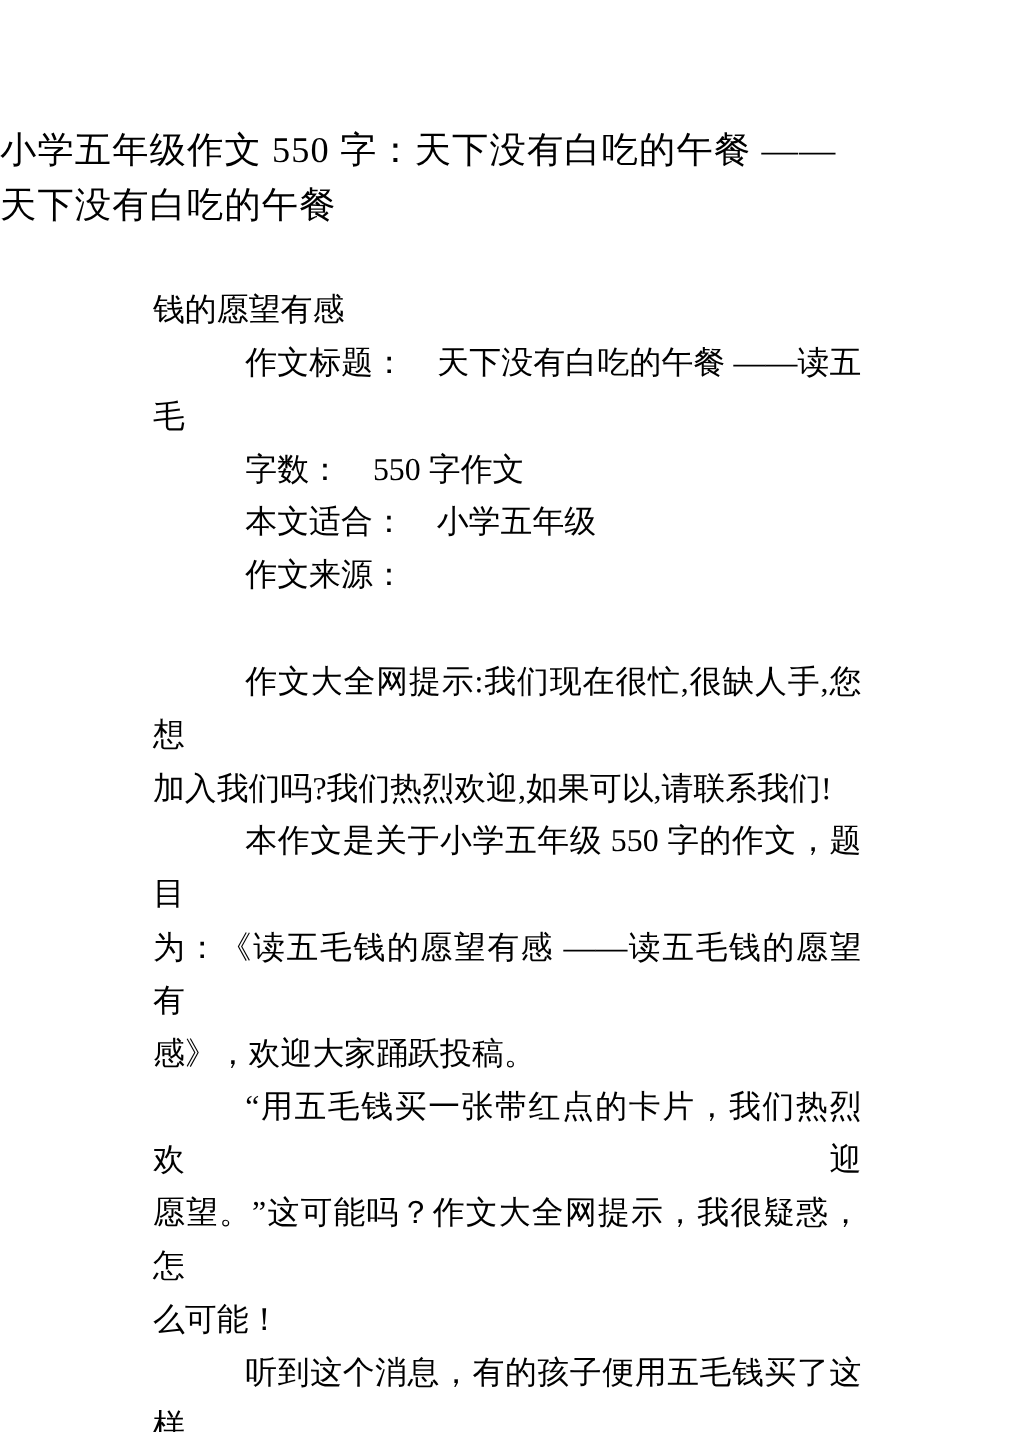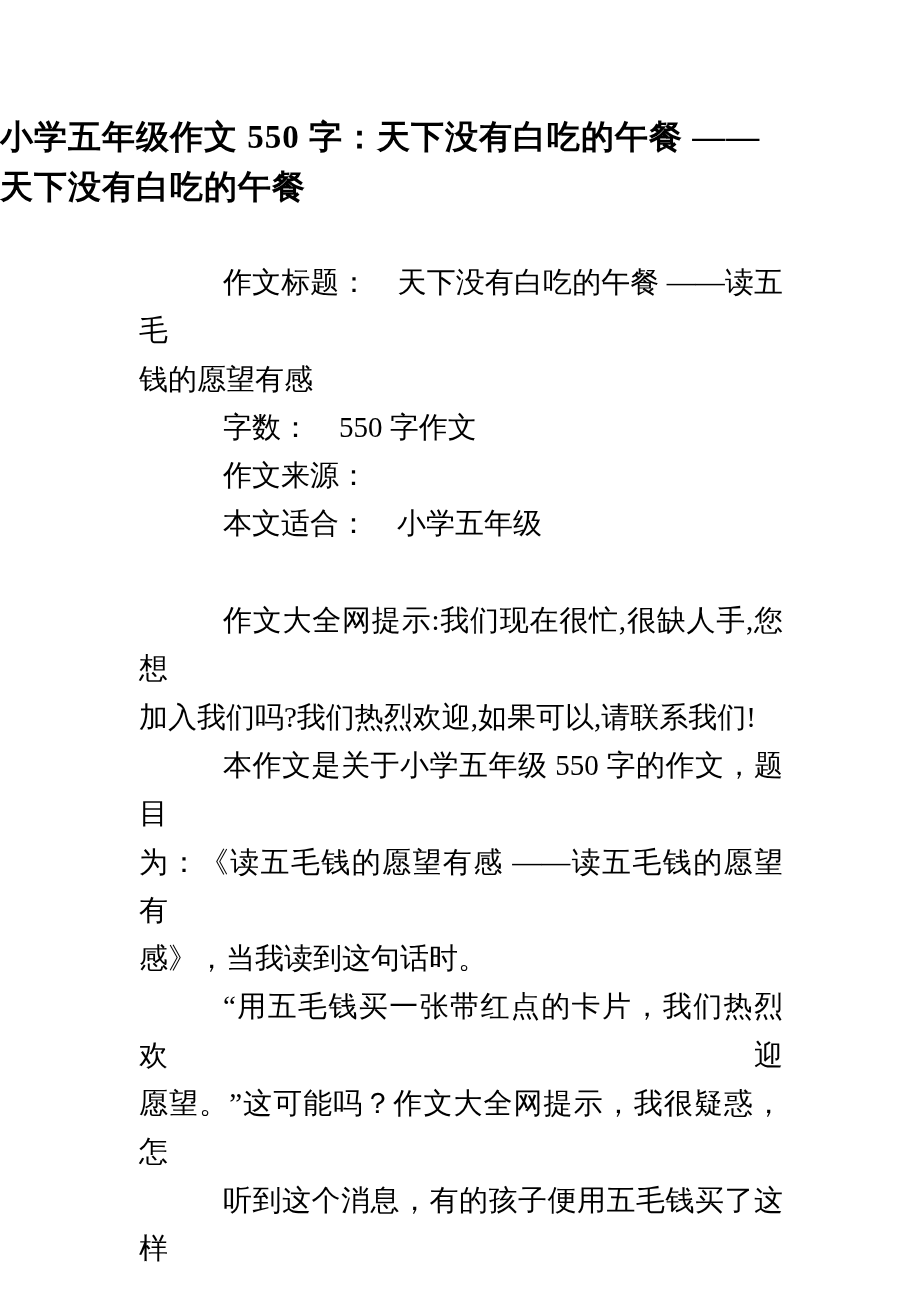--- a/index.html
+++ b/index.html
@@ -12,21 +12,21 @@
     width: 920px;
     height: 1302px;
     background: #ffffff;
     color: #000000;
     overflow: hidden;
     font-family: "Liberation Serif", "DejaVu Serif", serif;
   }
   .doc-title {
     padding-top: 112px;
     text-align: center;
-    font-weight: 700;
+    font-weight: 400;
     font-size: 33px;
     line-height: 50px;
     letter-spacing: 1px;
   }
   .doc-body {
     margin: 46px 137px 0 139px; 
     font-size: 29px;
     line-height: 48.3px;
   }
   .line {
@@ -49,38 +49,39 @@
 
 <div class="page">
 
   <div class="doc-title">
     <div class="line">小学五年级作文 550 字：天下没有白吃的午餐 ——</div>
     <div class="line">天下没有白吃的午餐</div>
   </div>
 
   <div class="doc-body">
 
+    <div class="line">钱的愿望有感</div>
     <div class="line first just">作文标题：　天下没有白吃的午餐 ——读五毛</div>
-    <div class="line">钱的愿望有感</div>
 
 
     <div class="line first">字数：　550 字作文</div>
 
+    <div class="line first">本文适合：　小学五年级</div>
+
     <div class="line first">作文来源：</div>
-
-    <div class="line first">本文适合：　小学五年级</div>
 
     <div class="line blank"></div>
 
     <div class="line first just">作文大全网提示:我们现在很忙,很缺人手,您想</div>
     <div class="line">加入我们吗?我们热烈欢迎,如果可以,请联系我们!</div>
 
     <div class="line first just">本作文是关于小学五年级 550 字的作文，题目</div>
     <div class="line just">为：《读五毛钱的愿望有感 ——读五毛钱的愿望有</div>
-    <div class="line">感》，当我读到这句话时。</div>
+    <div class="line">感》，欢迎大家踊跃投稿。</div>
 
     <div class="line first just">“用五毛钱买一张带红点的卡片，我们热烈欢迎</div>
     <div class="line just">愿望。”这可能吗？作文大全网提示，我很疑惑，怎</div>
+    <div class="line">么可能！</div>
 
     <div class="line first just">听到这个消息，有的孩子便用五毛钱买了这样</div>
 
   </div>
 </div>
 
 </body></html>

